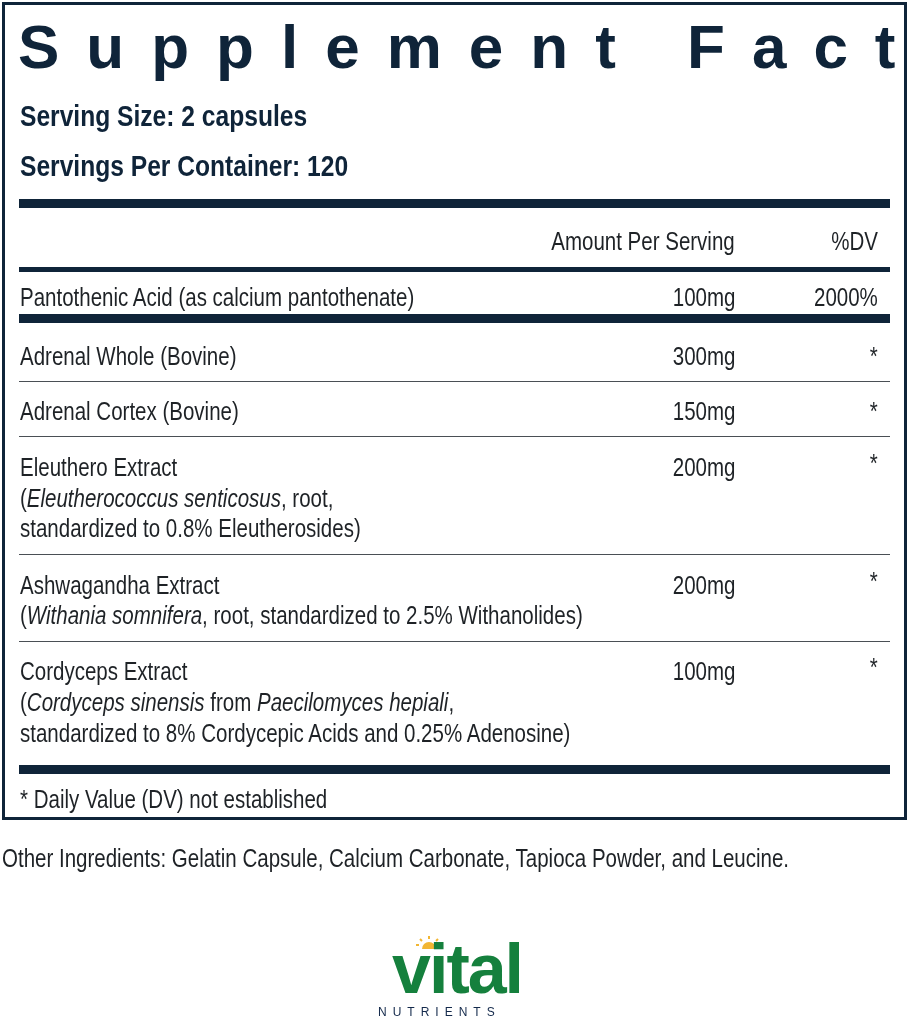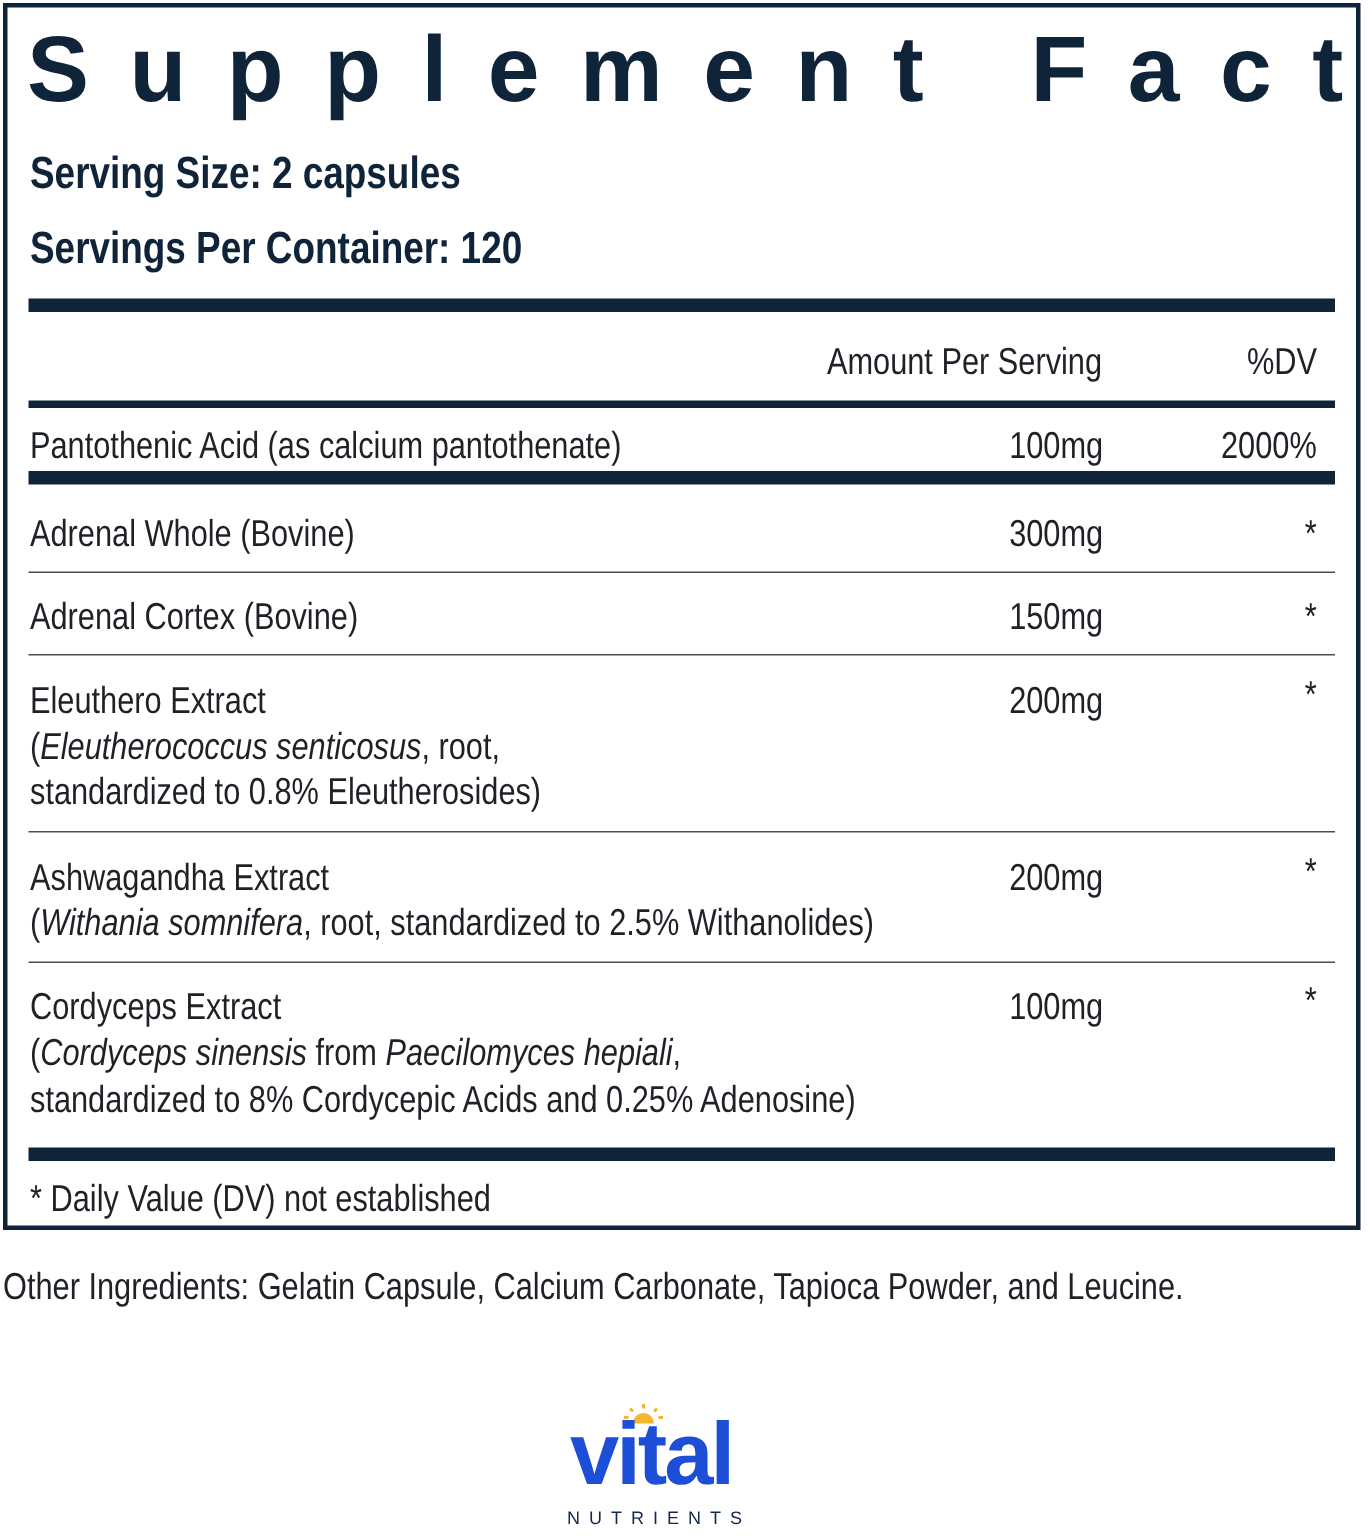--- a/index.html
+++ b/index.html
@@ -15,22 +15,22 @@
   .thick { height:9px; }
   .mid { height:5px; }
   .thin { height:1px; background:#4a4f55; }
   .txt { position:absolute; font-size:25px; line-height:30px; white-space:nowrap;
          transform:scaleX(0.82); transform-origin:left top; color:#1e2226; }
   .rt { transform-origin:right top; text-align:right; }
   .it { font-style:italic; }
   .other { position:absolute; left:2px; top:843px; font-size:25px; line-height:30px;
            white-space:nowrap; transform:scaleX(0.82); transform-origin:left top; color:#1e2226;}
   .logo { position:absolute; left:376px; top:930px; width:170px; height:94px; }
-  .logo-word { position:absolute; left:4px; top:4px; font-size:59px; font-weight:bold;
-               color:#1d4ed8; letter-spacing:-2px; line-height:70px; }
+  .logo-word { position:absolute; left:16px; top:4px; font-size:70px; font-weight:bold;
+               color:#15803d; letter-spacing:-2px; line-height:70px; }
   .logo-sub { position:absolute; left:2px; top:72px; font-size:12px; letter-spacing:6px;
               color:#13294b; line-height:20px; }
 </style>
 </head>
 <body>
 
 <div class="panel"></div>
 
 <div class="title">Supplement Facts</div>
 <div class="serving" style="top:98px">Serving Size: 2 capsules</div>

